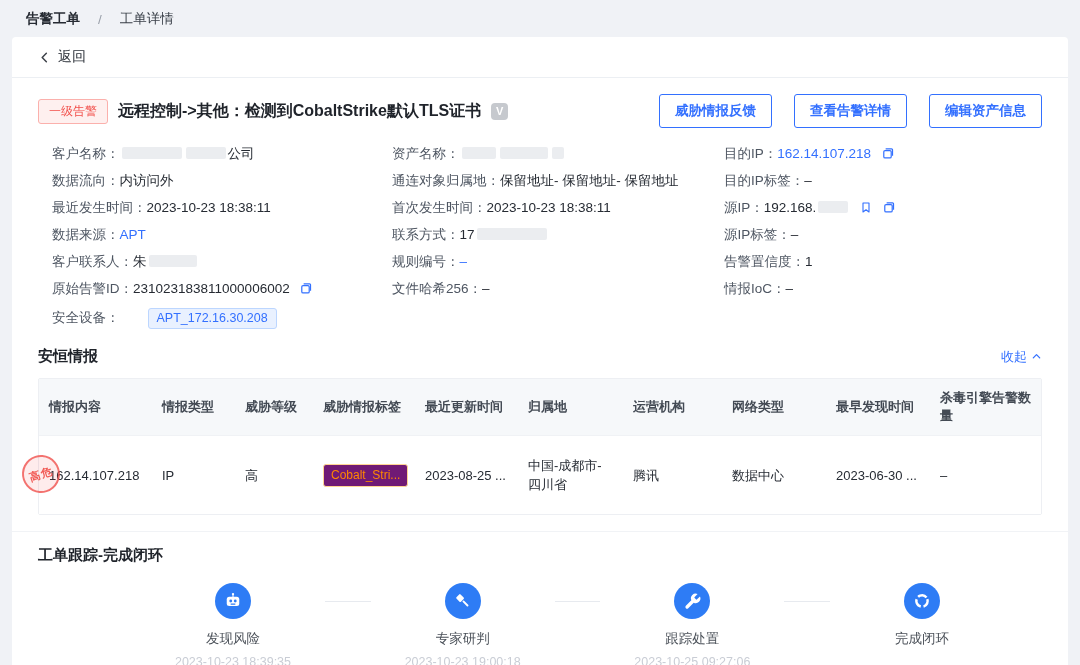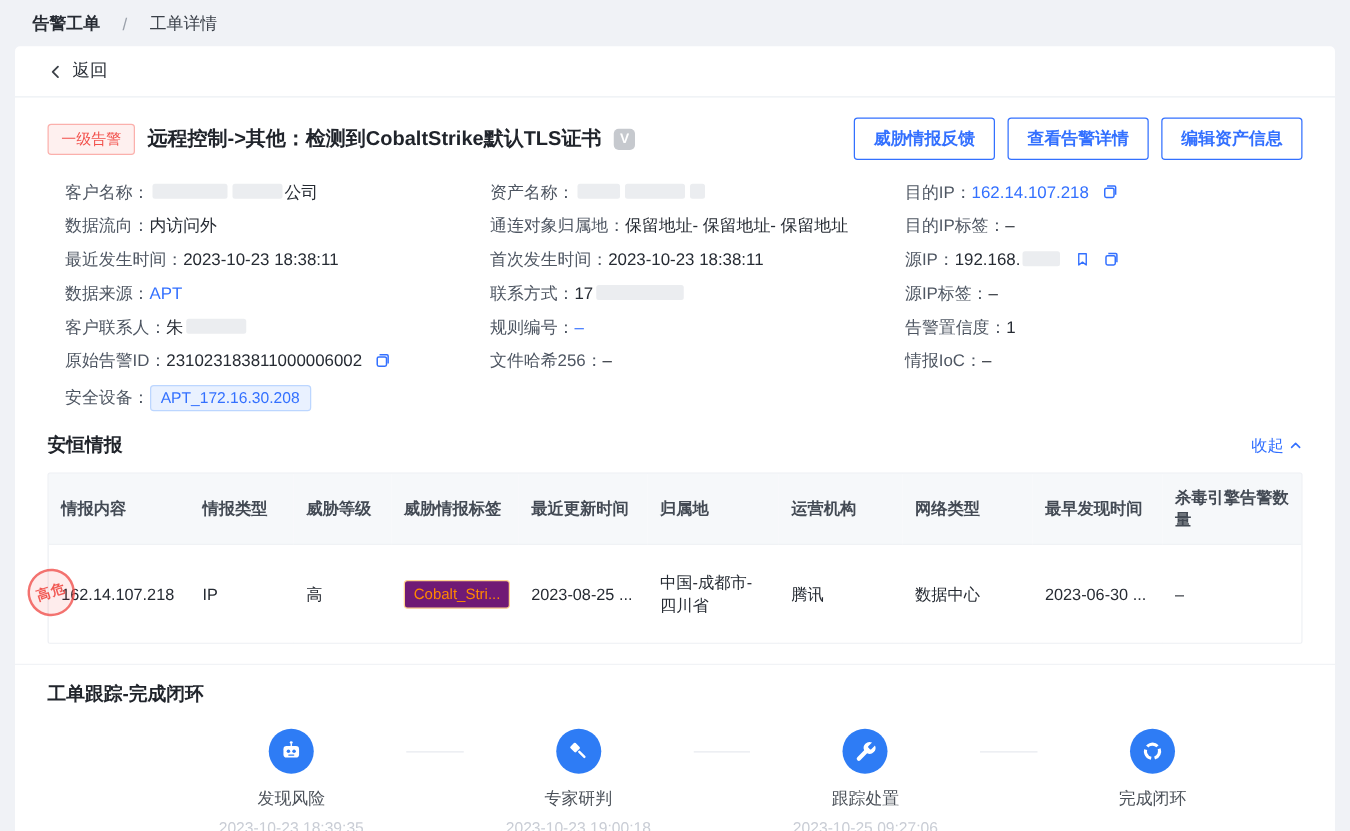--- a/index.html
+++ b/index.html
@@ -14,34 +14,34 @@
 
   
   .card { margin:0 12px; background:#fff; border-radius:4px 4px 0 0; height:629px; overflow:hidden; }
 
   .back-bar { display:flex; align-items:center; gap:7px; padding:11px 26px; border-bottom:1px solid #eceff3; font-size:14px; color:#2b3038; cursor:pointer; }
 
   .title-row { display:flex; align-items:center; gap:10px; padding:16px 26px 8px; }
   .sev-badge { color:#f2504b; background:#fef0ef; border:1px solid #fbb0ac; border-radius:3px; font-size:12px; padding:3px 10px; white-space:nowrap; }
   .alert-title { font-size:16px; font-weight:700; color:#20242b; }
   .v-badge { width:17px; height:17px; background:#c6c9ce; color:#fff; border-radius:4px; font-size:11px; font-weight:700; display:flex; align-items:center; justify-content:center; }
-  .title-actions { margin-left:auto; display:flex; gap:10px; }
+  .title-actions { margin-left:auto; display:flex; gap:22px; }
   .btn-outline { background:#fff; border:1px solid #3370ff; color:#3370ff; font-size:13.5px; font-weight:600; padding:7px 15px; border-radius:3px; cursor:pointer; font-family:inherit; white-space:nowrap; }
 
   
   .details { display:grid; grid-template-columns:340px 332px 1fr; padding:10px 40px 0; }
   .drow { margin-bottom:12px; font-size:13.5px; line-height:15px; height:15px; white-space:nowrap; }
   .dlabel { color:#4e5662; }
   .dvalue { color:#262b33; }
   .accent { color:#3370ff; }
   .link { color:#3370ff; cursor:pointer; }
   .redact { display:inline-block; height:12px; background:#ebedf0; border-radius:2px; vertical-align:-1px; margin:0 2px; }
   .w12{width:12px}.w30{width:30px}.w34{width:34px}.w40{width:40px}.w48{width:48px}.w60{width:60px}.w70{width:70px}
   .icon-btn { display:inline-flex; vertical-align:-2px; margin-left:6px; cursor:pointer; }
-  .device-tag { display:inline-block; color:#3370ff; background:#e9f1ff; border:1px solid #bcd6ff; border-radius:3px; padding:3px 8px; font-size:12.5px; line-height:13px; }
+  .device-tag { display:inline-block; color:#3370ff; background:#e9f1ff; border:1px solid #bcd6ff; border-radius:3px; padding:3px 8px; font-size:12.5px; line-height:13px;margin-left:28px; }
 
   
   .section-head { display:flex; align-items:center; justify-content:space-between; padding:12px 26px 10px; }
   .section-title { font-size:15px; font-weight:700; color:#20242b; }
   .collapse-link { display:inline-flex; align-items:center; gap:4px; color:#3370ff; font-size:13px; cursor:pointer; }
 
   .intel-table-wrap { margin:2px 26px 0; border:1px solid #edeff3; border-radius:2px; }
   table { width:100%; border-collapse:collapse; table-layout:fixed; }
   th { background:#f6f8fa; color:#434a54; font-size:13px; font-weight:600; text-align:left; padding:10px 10px; line-height:18px; vertical-align:middle; }
   td { background:#fff; color:#262b33; font-size:13px; padding:20px 10px; border-top:1px solid #f0f2f5; line-height:19px; vertical-align:middle; }

